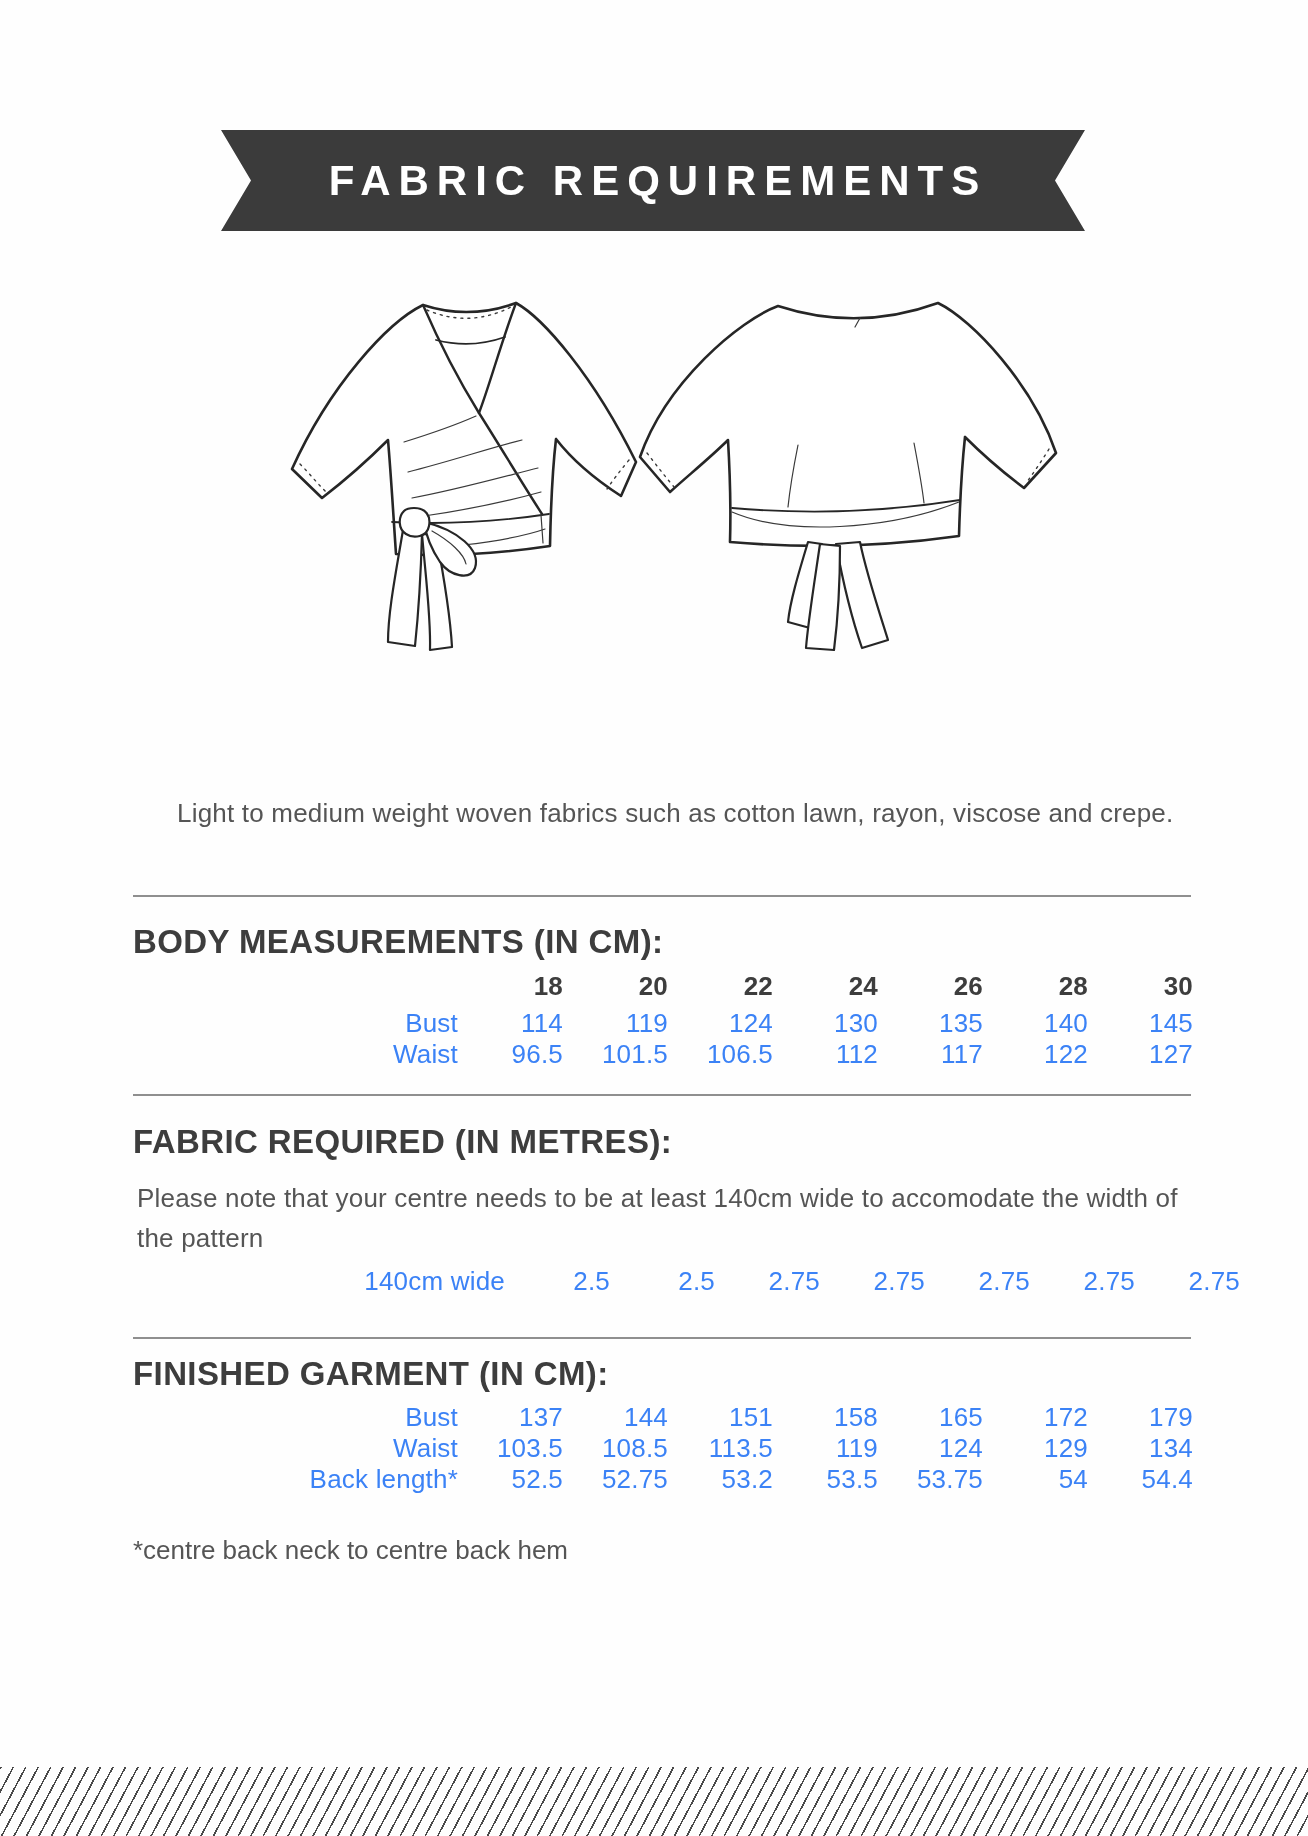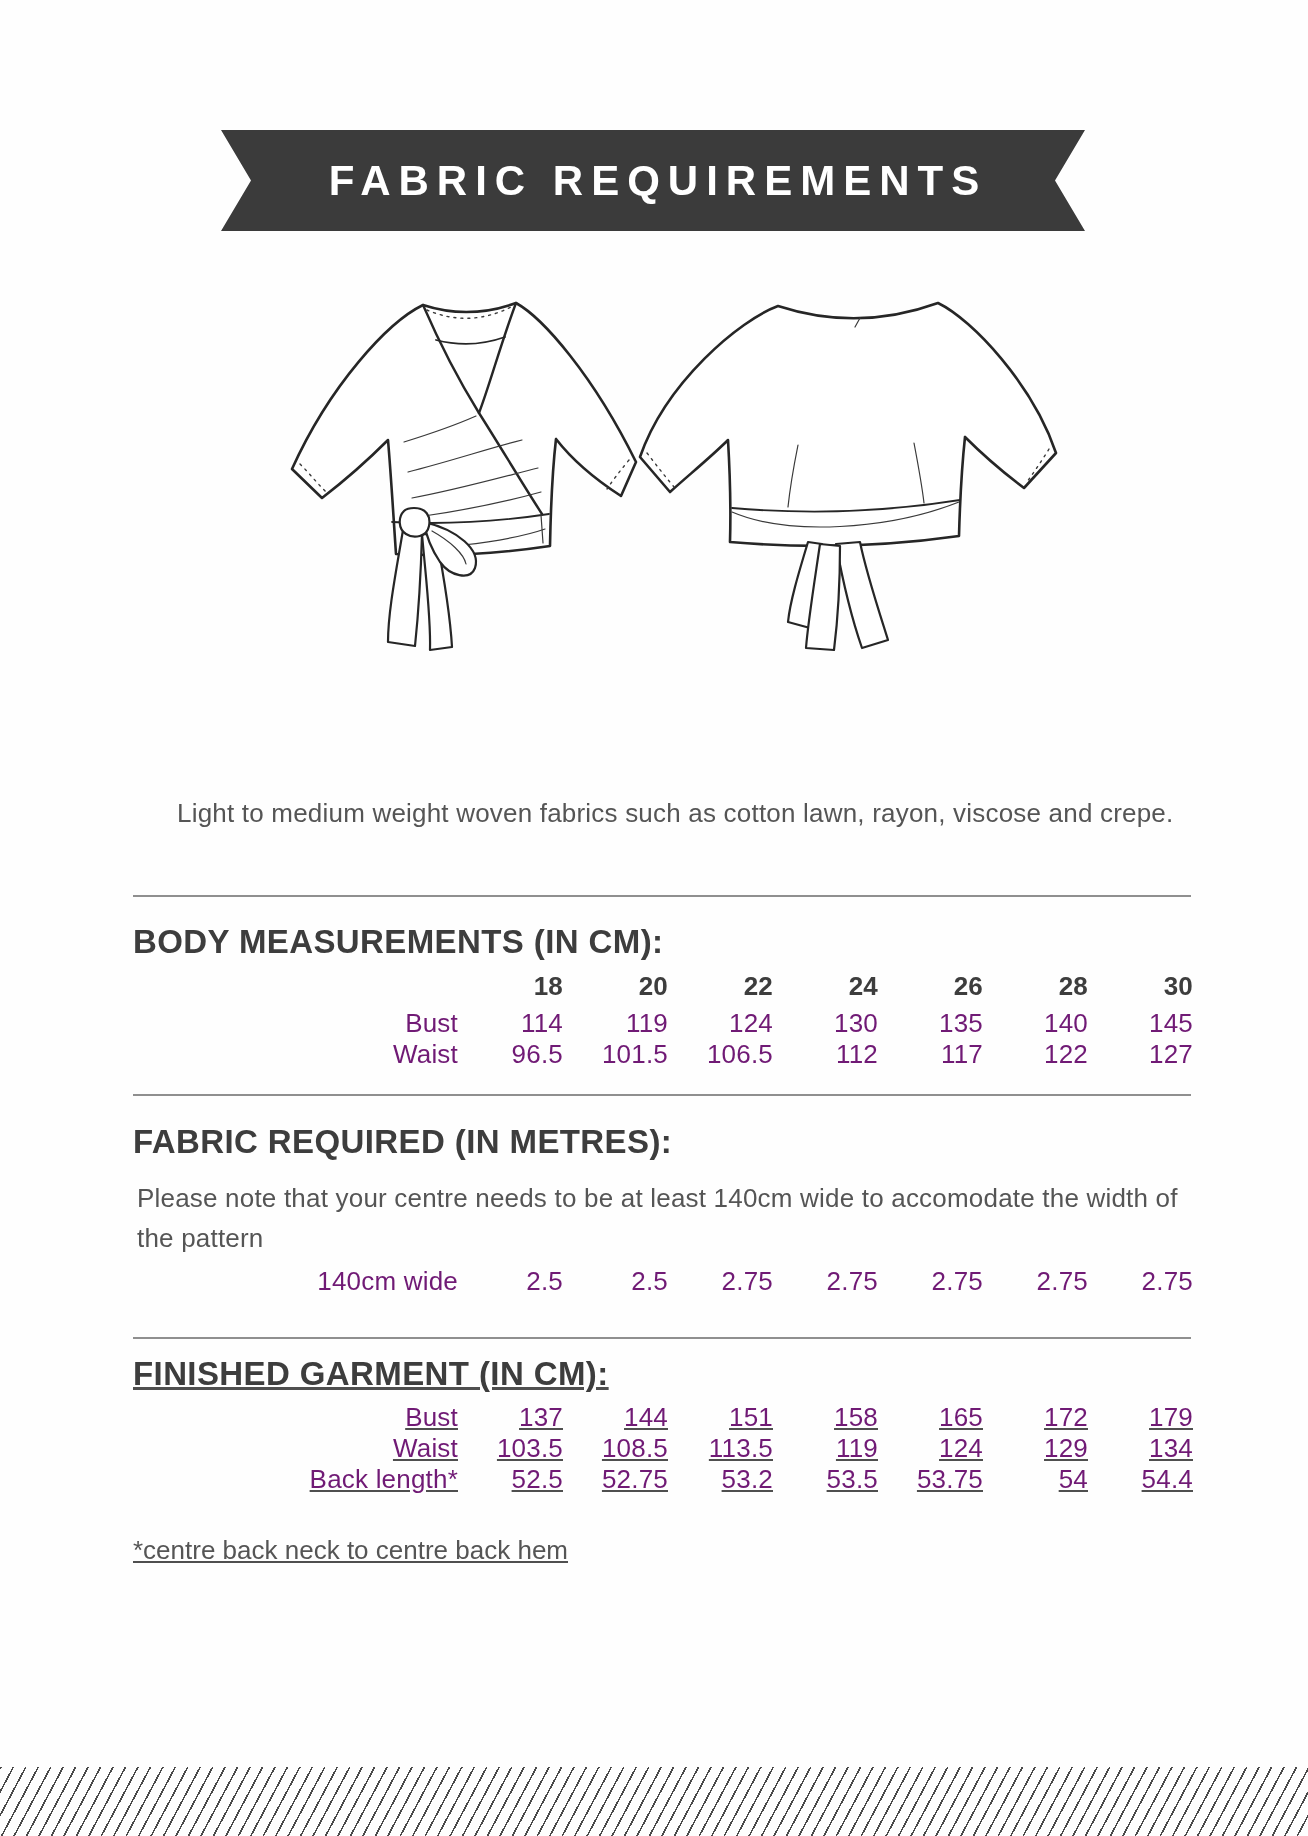--- a/index.html
+++ b/index.html
@@ -33,26 +33,26 @@
   .body-text{font-size:26px;line-height:38px;color:#555555;letter-spacing:0.2px;margin-left:44px;}
   .note-text{font-size:26px;line-height:40px;color:#555555;letter-spacing:0.2px;max-width:1075px;margin-top:14px;}
 
   .divider{
     position:absolute;left:133px;width:1058px;height:0;
     border-top:2px solid #8f8f8f;
   }
 
   .mrow{
     display:grid;grid-template-columns:325px repeat(7,105px);
-    font-size:26px;line-height:31px;color:#701a75;letter-spacing:0.2px;
+    font-size:26px;line-height:31px;color:#3b82f6;letter-spacing:0.2px;
   }
   .mrow .cell{text-align:right;}
   .sizes{font-weight:700;color:#3d3d3d;line-height:32px;margin-top:6px;}
   .rows-block{margin-top:6px;}
-  .single-row{margin-top:8px;}
+  .single-row{margin-top:8px;margin-left:47px;}
   .footnote{margin-top:38px;font-size:26px;line-height:34px;color:#555555;}
 
   
   .stripe-band{
     position:absolute;left:0;top:1767px;width:1308px;height:69px;
     background:repeating-linear-gradient(118deg,
       #4a4a4a 0, #4a4a4a 1.6px, transparent 1.6px, transparent 11px);
   }
 
   svg .ol{fill:#ffffff;stroke:#262626;stroke-width:2.6;stroke-linejoin:round;}
@@ -194,21 +194,21 @@
       <span class="cell">2.75</span>
       <span class="cell">2.75</span>
       <span class="cell">2.75</span>
       <span class="cell">2.75</span>
       <span class="cell">2.75</span>
     </div>
   </div>
 
   <div class="divider" style="top:1337px;"></div>
 
-  <div class="section" style="top:1352px;text-decoration:underline;">
+  <div class="section" style="top:1352px;">
     <div class="sec-heading">FINISHED GARMENT (IN CM):</div>
     <div class="rows-block">
       <div class="mrow">
         <span class="cell label">Bust</span>
         <span class="cell">137</span>
         <span class="cell">144</span>
         <span class="cell">151</span>
         <span class="cell">158</span>
         <span class="cell">165</span>
         <span class="cell">172</span>

